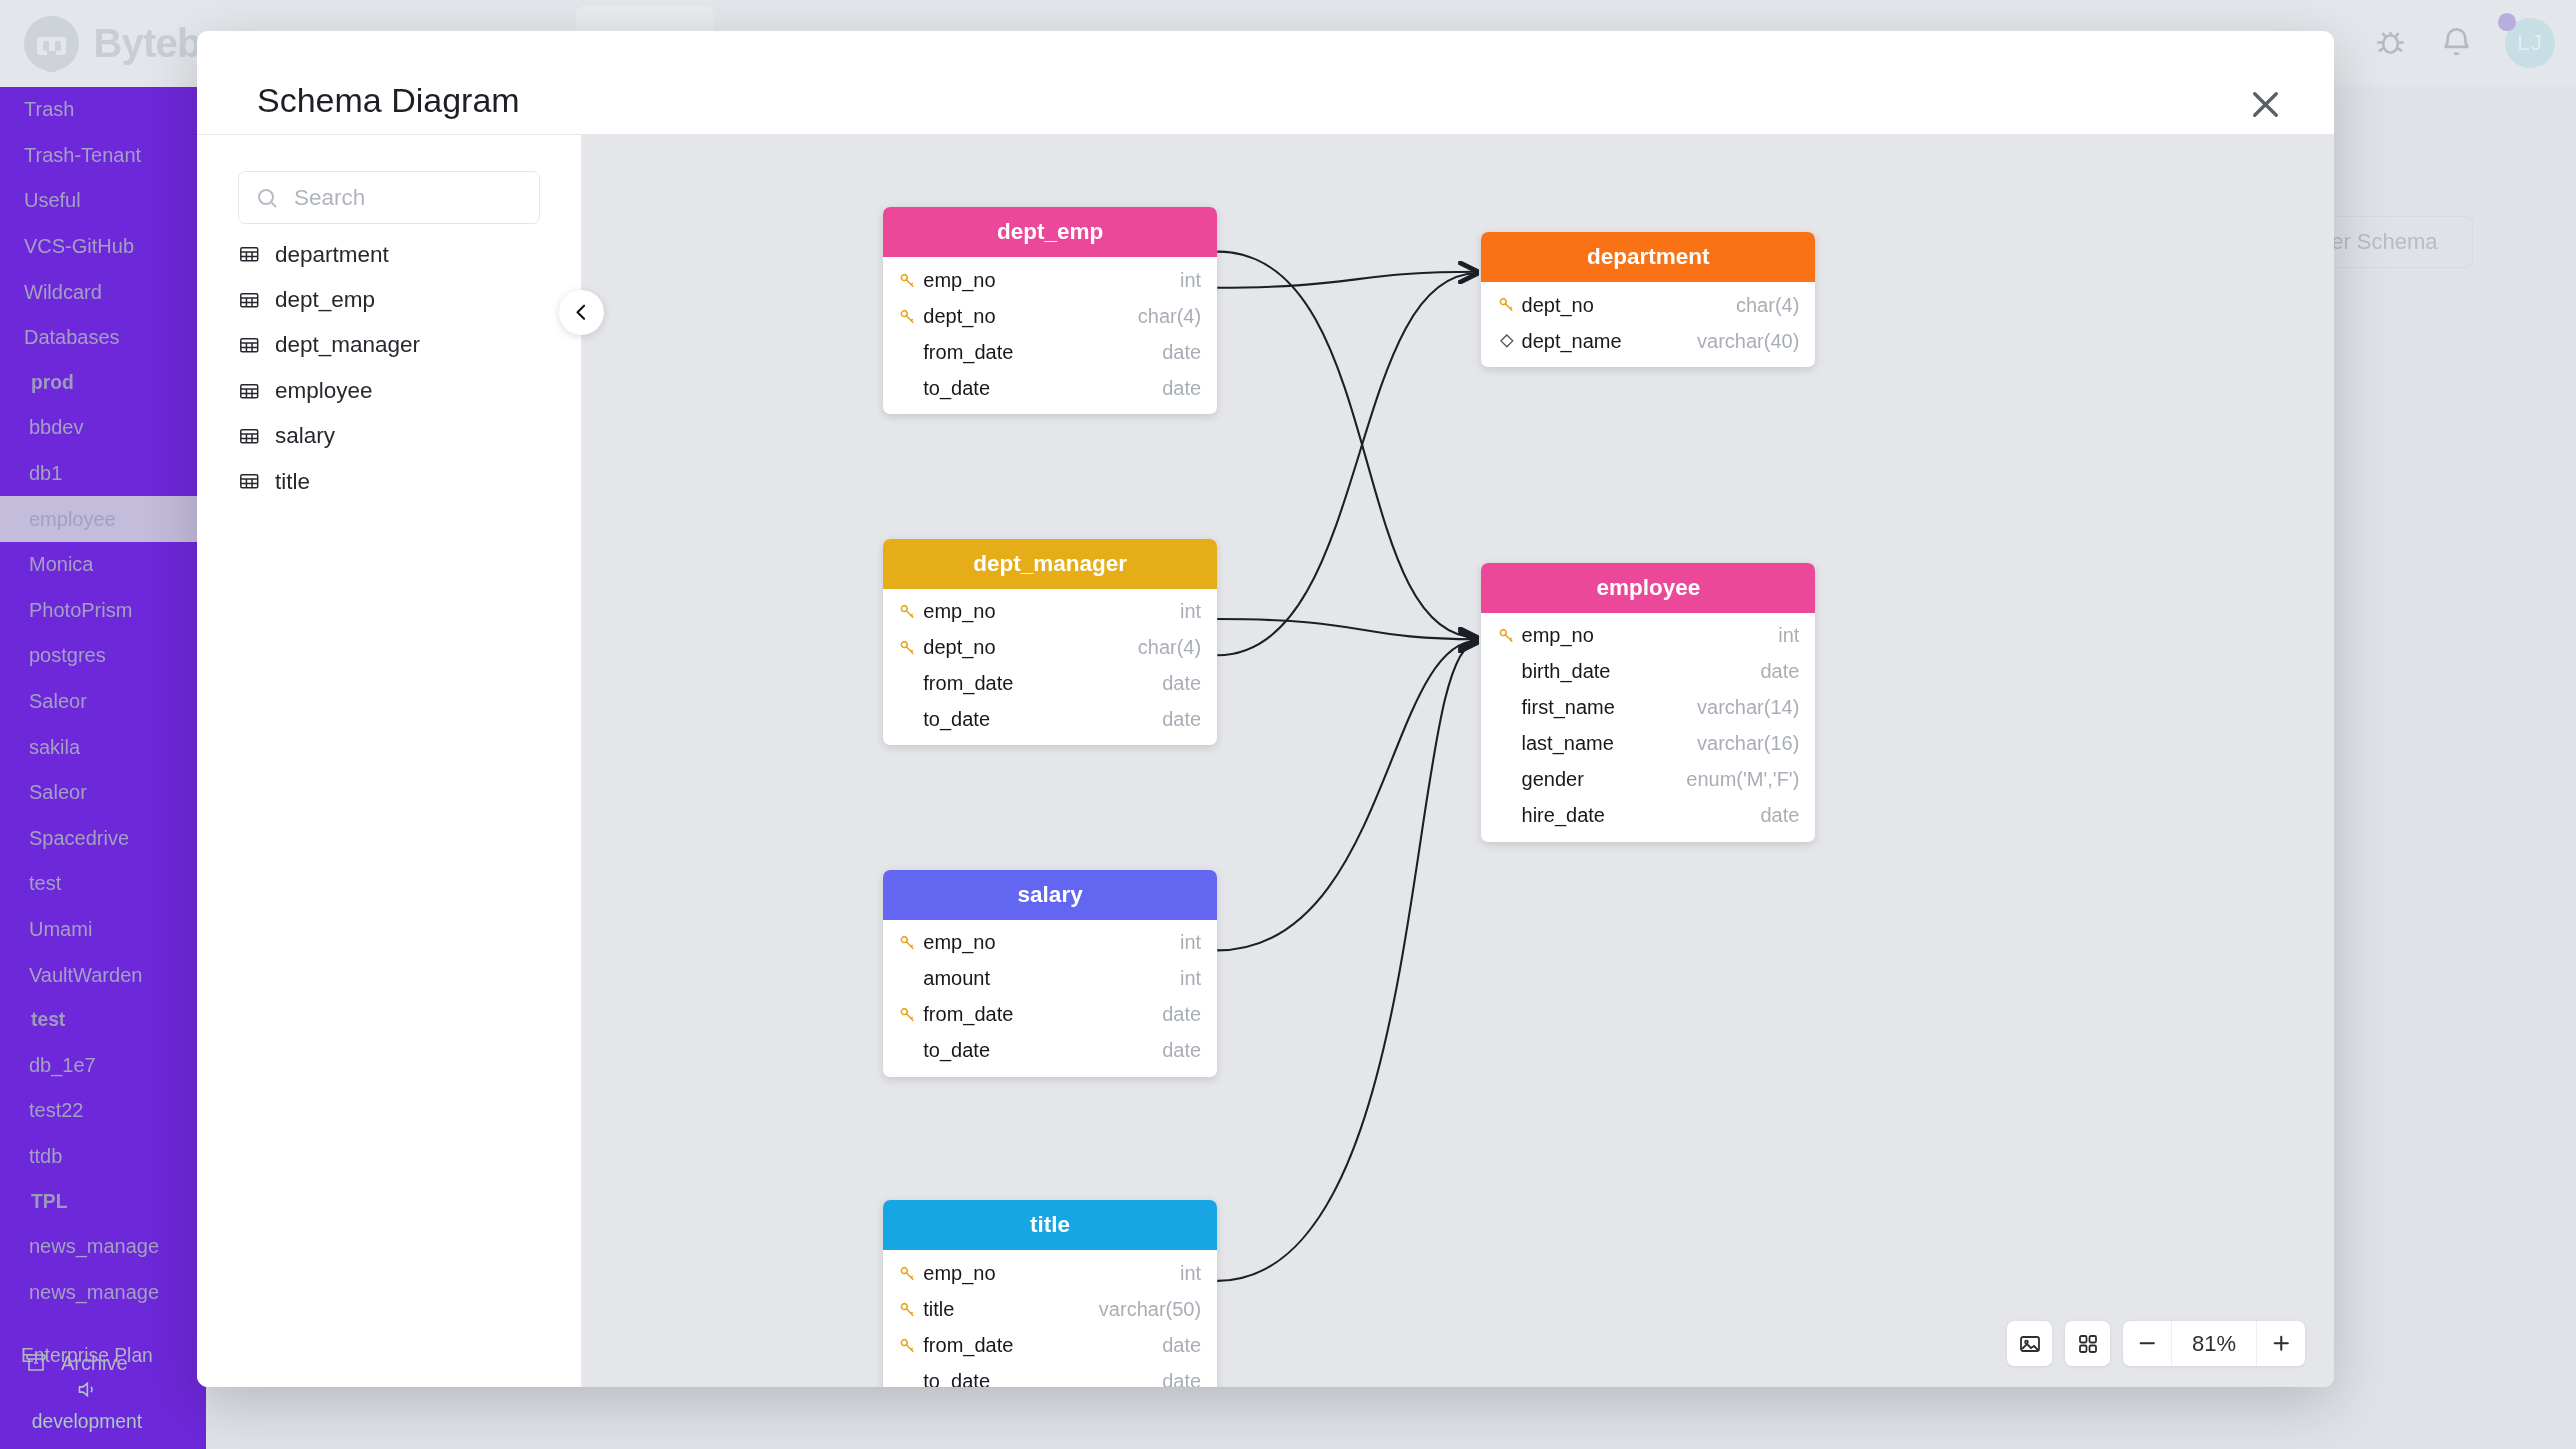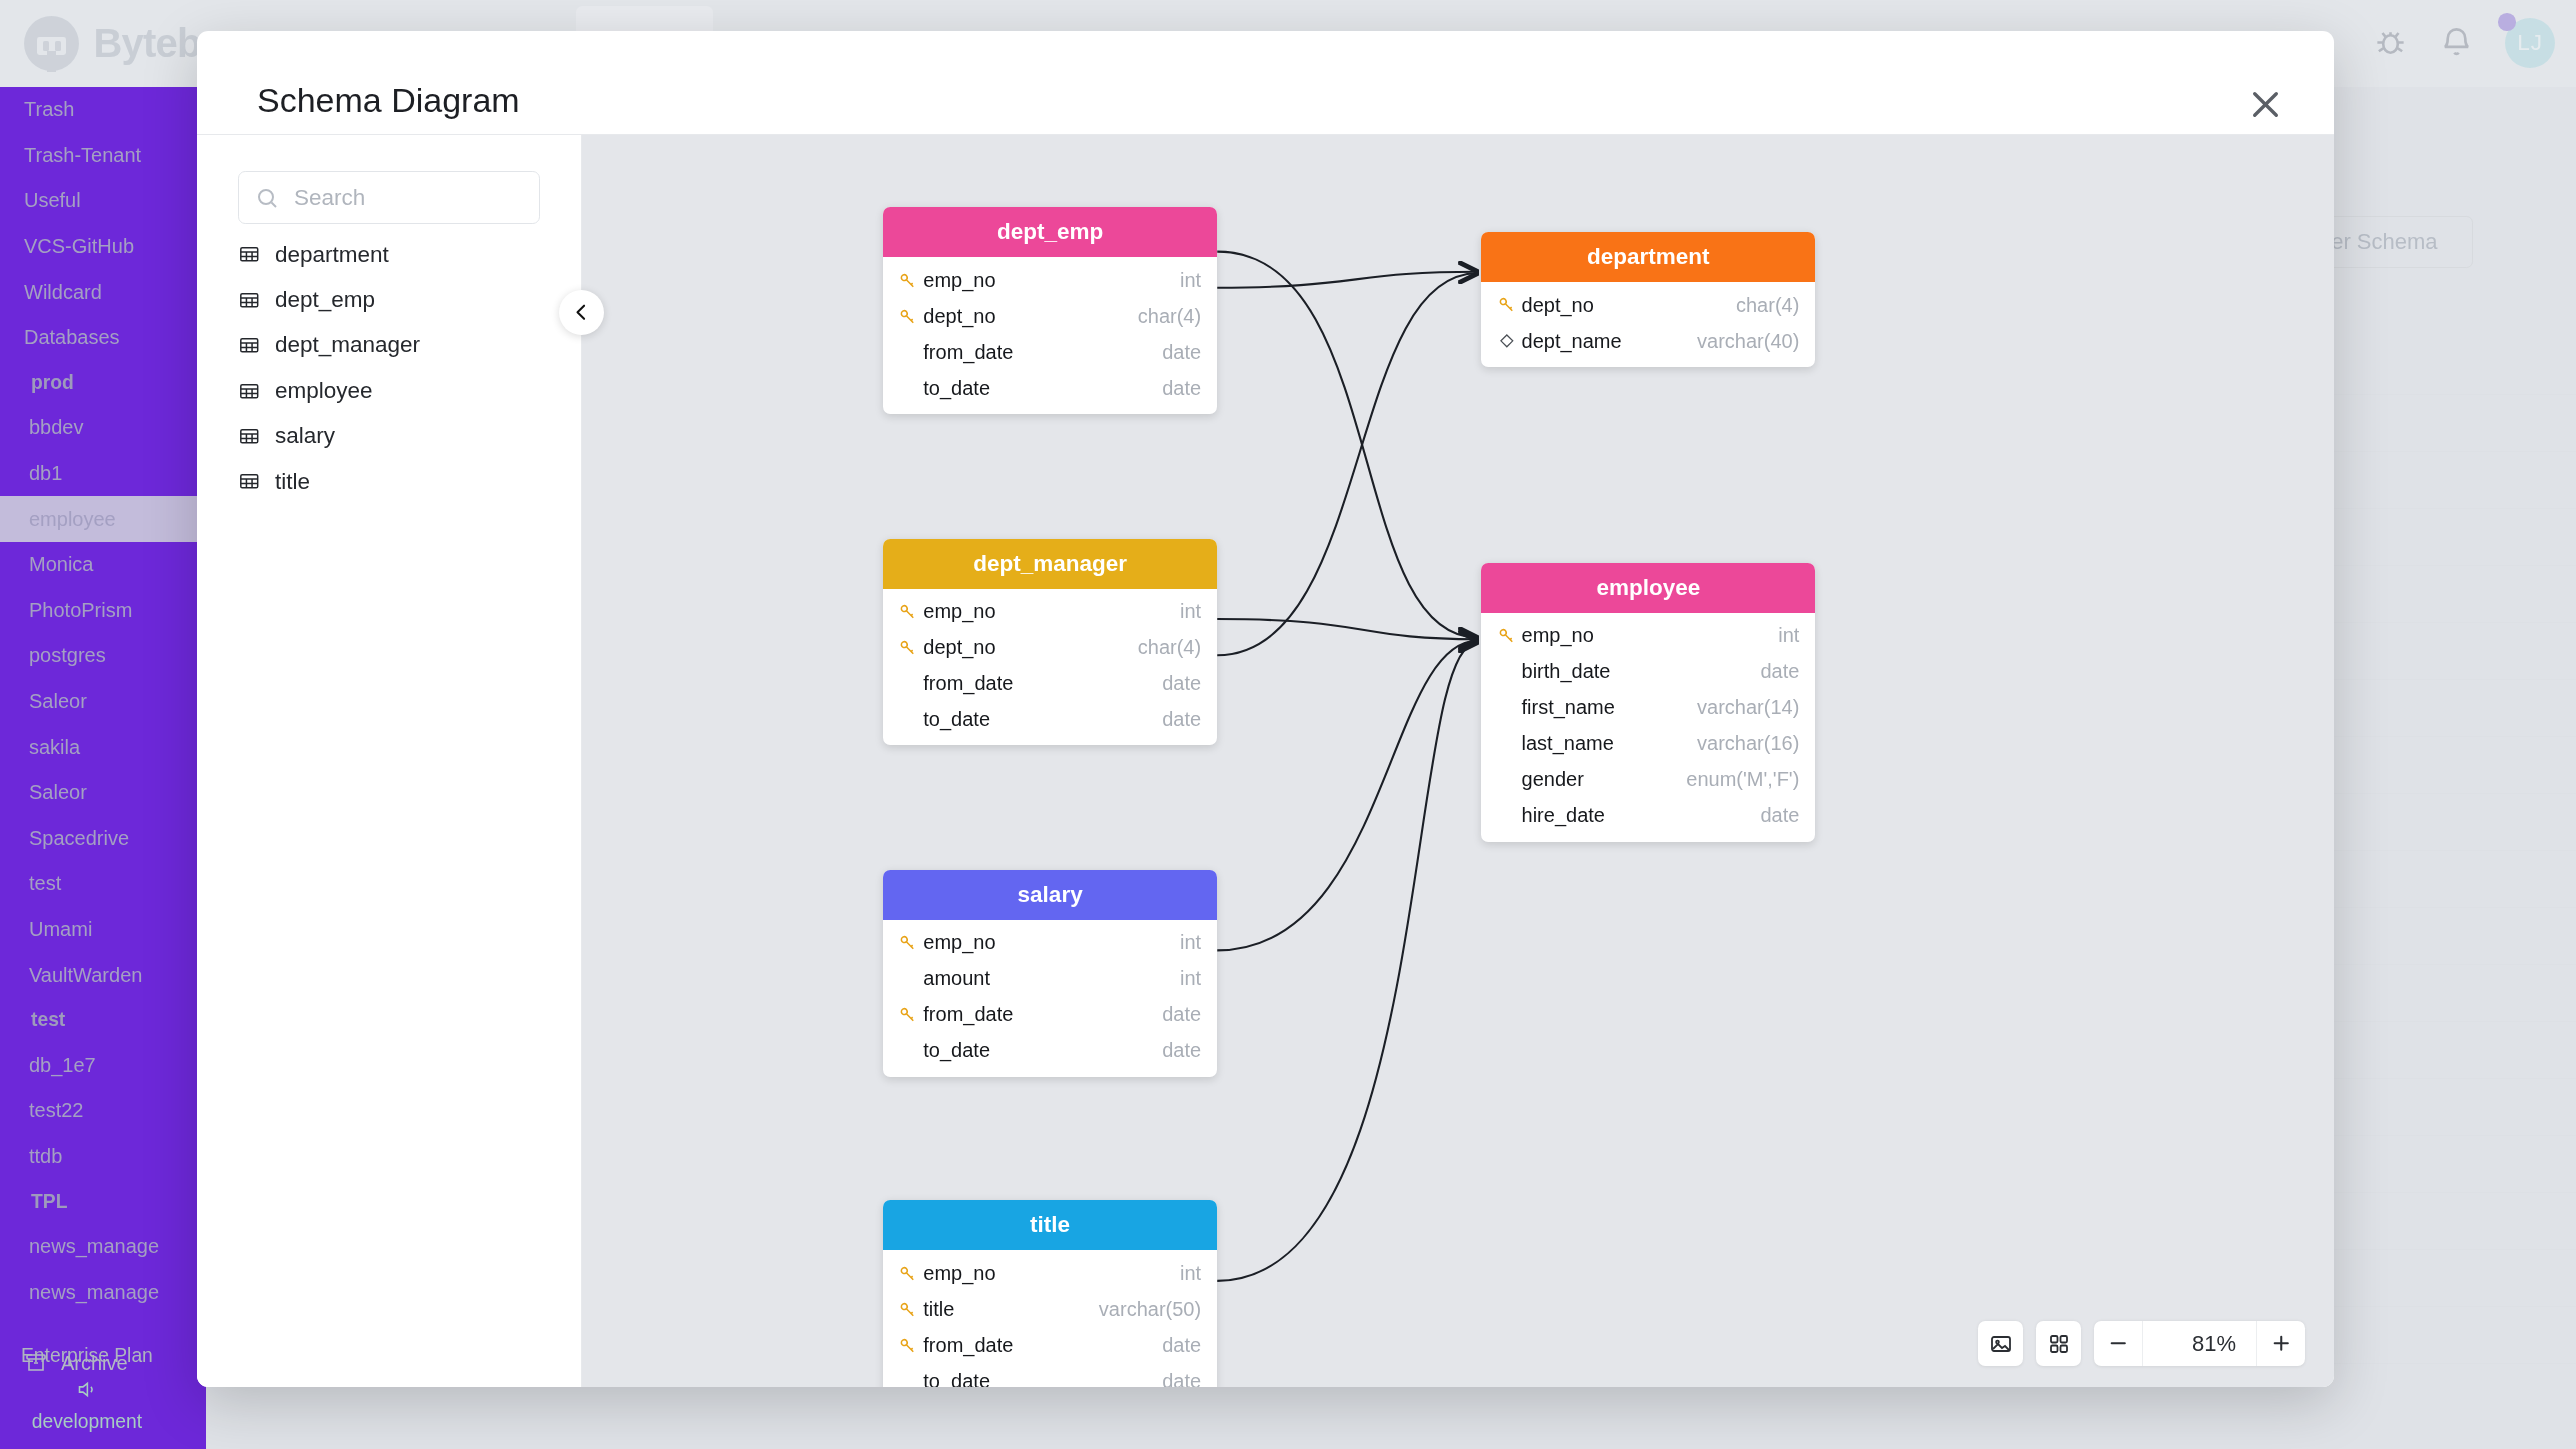--- a/index.html
+++ b/index.html
@@ -89,21 +89,21 @@
   .col .ctype{margin-left:auto;color:#a9aeb6;}
 
   
   #zoombar{position:absolute;right:29px;bottom:21px;display:flex;align-items:center;gap:13px;}
   .zb-btn{width:45px;height:45px;background:#fff;border-radius:7.2px;display:flex;align-items:center;
      justify-content:center;cursor:pointer;box-shadow:0 0.8px 3.2px rgba(0,0,0,.08);color:#2b2e33;}
   #zoomgroup{display:flex;align-items:center;background:#fff;border-radius:7.2px;height:45px;
      box-shadow:0 0.8px 3.2px rgba(0,0,0,.08);overflow:hidden;}
   #zoomgroup>div{height:45px;display:flex;align-items:center;justify-content:center;cursor:pointer;color:#2b2e33;}
   .zg-side{width:48px;font-size:27px;}
-  #zoom-level{width:84px;font-size:22px;border-left:0.8px solid #eceef0;border-right:0.8px solid #eceef0;cursor:default;padding-left:29px;}
+  #zoom-level{width:84px;font-size:22px;border-left:0.8px solid #eceef0;border-right:0.8px solid #eceef0;cursor:default;}
 </style>
 </head>
 <body>
 
 <div id="bg-app">
 
   <div id="bg-topbar">
     <div id="bg-logo">
       <div class="mark">
         <div class="eye l"></div>

